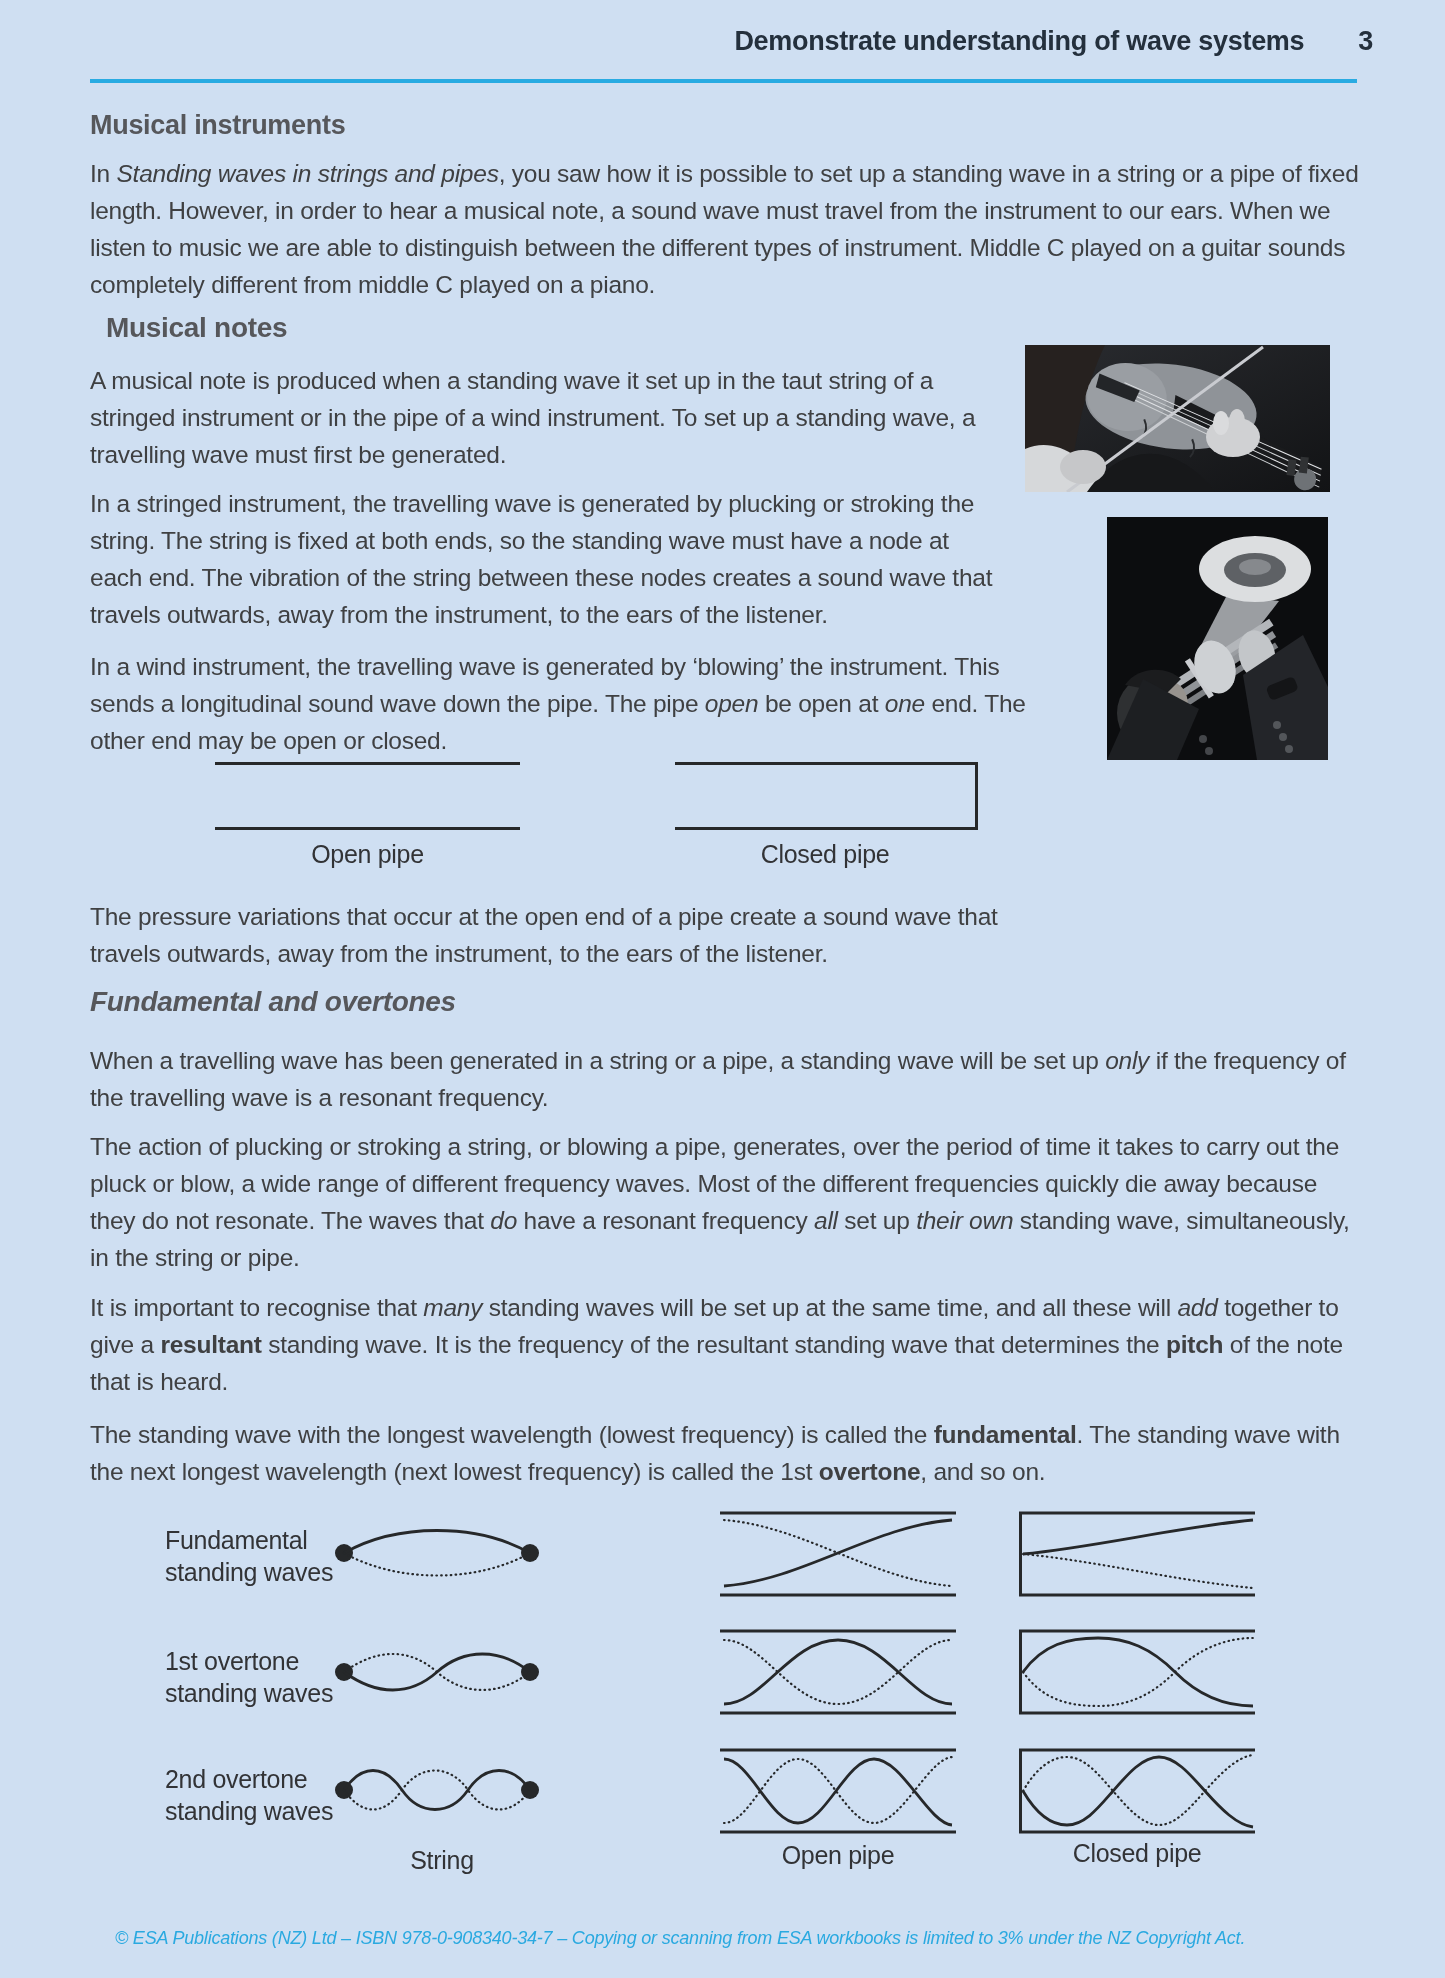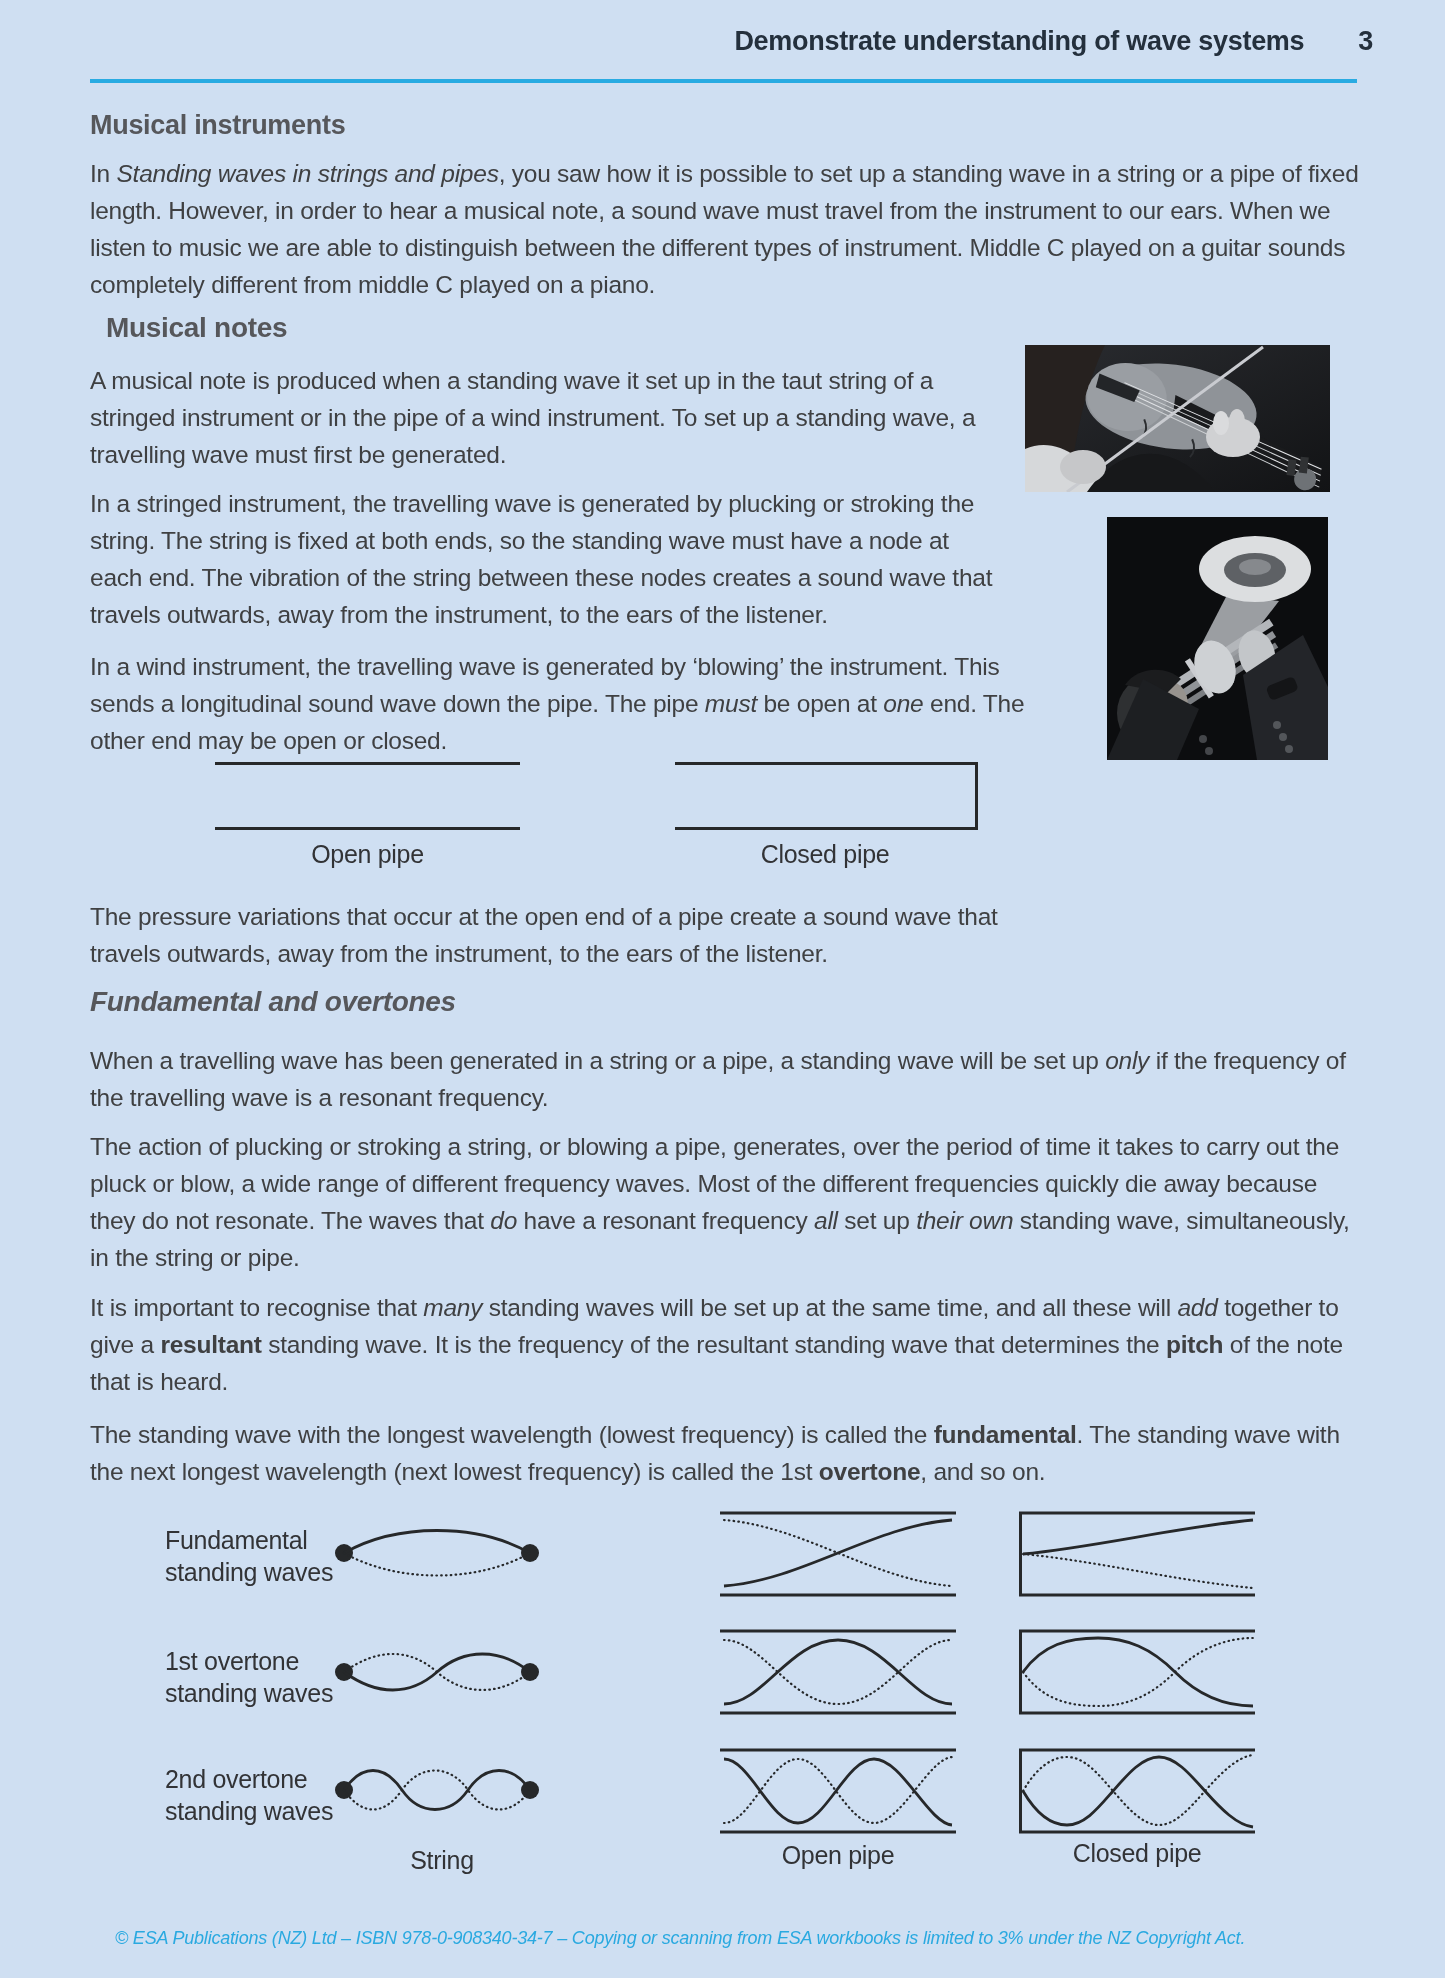--- a/index.html
+++ b/index.html
@@ -105,21 +105,21 @@
       <path d="M0,243 L36,162 L92,192 L70,243 Z" fill="#1d1f22"></path>
       <rect x="160" y="164" width="30" height="15" rx="5" transform="rotate(-22 175 171)" fill="#141517"></rect>
       <circle cx="170" cy="208" r="4" fill="#53565a"></circle>
       <circle cx="176" cy="220" r="4" fill="#53565a"></circle>
       <circle cx="182" cy="232" r="4" fill="#53565a"></circle>
       <circle cx="96" cy="222" r="4" fill="#44464a"></circle>
       <circle cx="102" cy="234" r="4" fill="#44464a"></circle>
     </svg>
   </div>
 
-  <div class="abs para" style="left:90px;top:648px;width:940px;"><span>In a wind instrument, the travelling wave is generated by ‘blowing’ the instrument. This sends a longitudinal sound wave down the pipe. The pipe </span><span class="it">must</span><span> be open at </span><span class="it">one</span><span> end. The other end may be open or closed.</span></div>
+  <div class="abs para" style="left:90px;top:648px;width:940px;"><span>In a wind instrument, the travelling wave is generated by ‘blowing’ the instrument. This sends a longitudinal sound wave down the pipe. The pipe </span><span class="it">open</span><span> be open at </span><span class="it">one</span><span> end. The other end may be open or closed.</span></div>
 
   <div class="abs pipe-open" style="left:215px;top:762px;width:305px;height:62px;"></div>
   <div class="abs pipe-closed-r" style="left:675px;top:762px;width:300px;height:62px;"></div>
   <div class="abs figlabel" style="left:215px;top:840px;width:305px;">Open pipe</div>
   <div class="abs figlabel" style="left:675px;top:840px;width:300px;">Closed pipe</div>
 
   <div class="abs para" style="left:90px;top:898px;width:960px;"><span>The pressure variations that occur at the open end of a pipe create a sound wave that travels outwards, away from the instrument, to the ears of the listener.</span></div>
 
   <div class="abs h3" style="left:90px;top:986px;">Fundamental and overtones</div>
 

